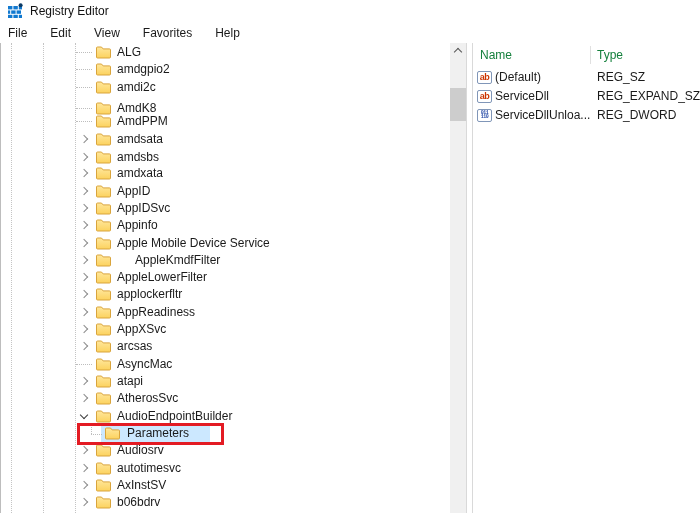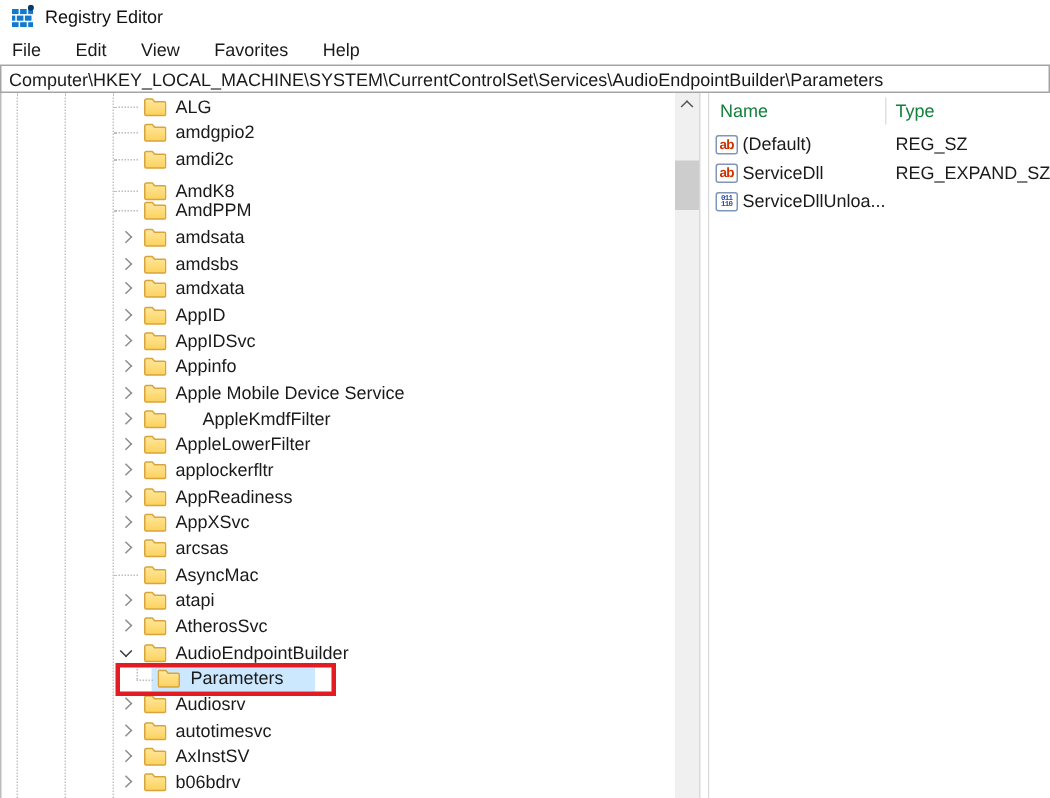--- a/index.html
+++ b/index.html
@@ -103,23 +103,20 @@
   </div>
 
   <div class="menubar" id="menubar">
       <div class="menu-item">File</div>
       <div class="menu-item">Edit</div>
       <div class="menu-item">View</div>
       <div class="menu-item">Favorites</div>
       <div class="menu-item">Help</div>
     </div>
 
-  <div class="addressbar">
-    <span>Computer\HKEY_LOCAL_MACHINE\SYSTEM\CurrentControlSet\Services\AudioEndpointBuilder\Parameters</span>
-  </div>
 
   <div class="main">
 
     <div class="treepane" id="treepane">
       <div class="guide" style="left:10px"></div>
       <div class="guide" style="left:42px"></div>
       <div class="guide" style="left:74px"></div>
       <div id="tree-rows">
           <div class="trow" style="top: 1px;">
             <div class="hdash"></div>
@@ -507,18 +504,19 @@
             </span>
             <span class="vname">ServiceDll</span>
             <span class="vtype">REG_EXPAND_SZ</span>
           </div>
           <div class="vrow" style="top: 63px;">
             <span class="vicon">
               <span class="bin">011
 110</span>
             </span>
             <span class="vname">ServiceDllUnloa...</span>
+            <span class="vtype">REG_DWORD</span>
           </div>
         </div>
     </div>
 
   </div>
 </div>
 
 </body></html>

